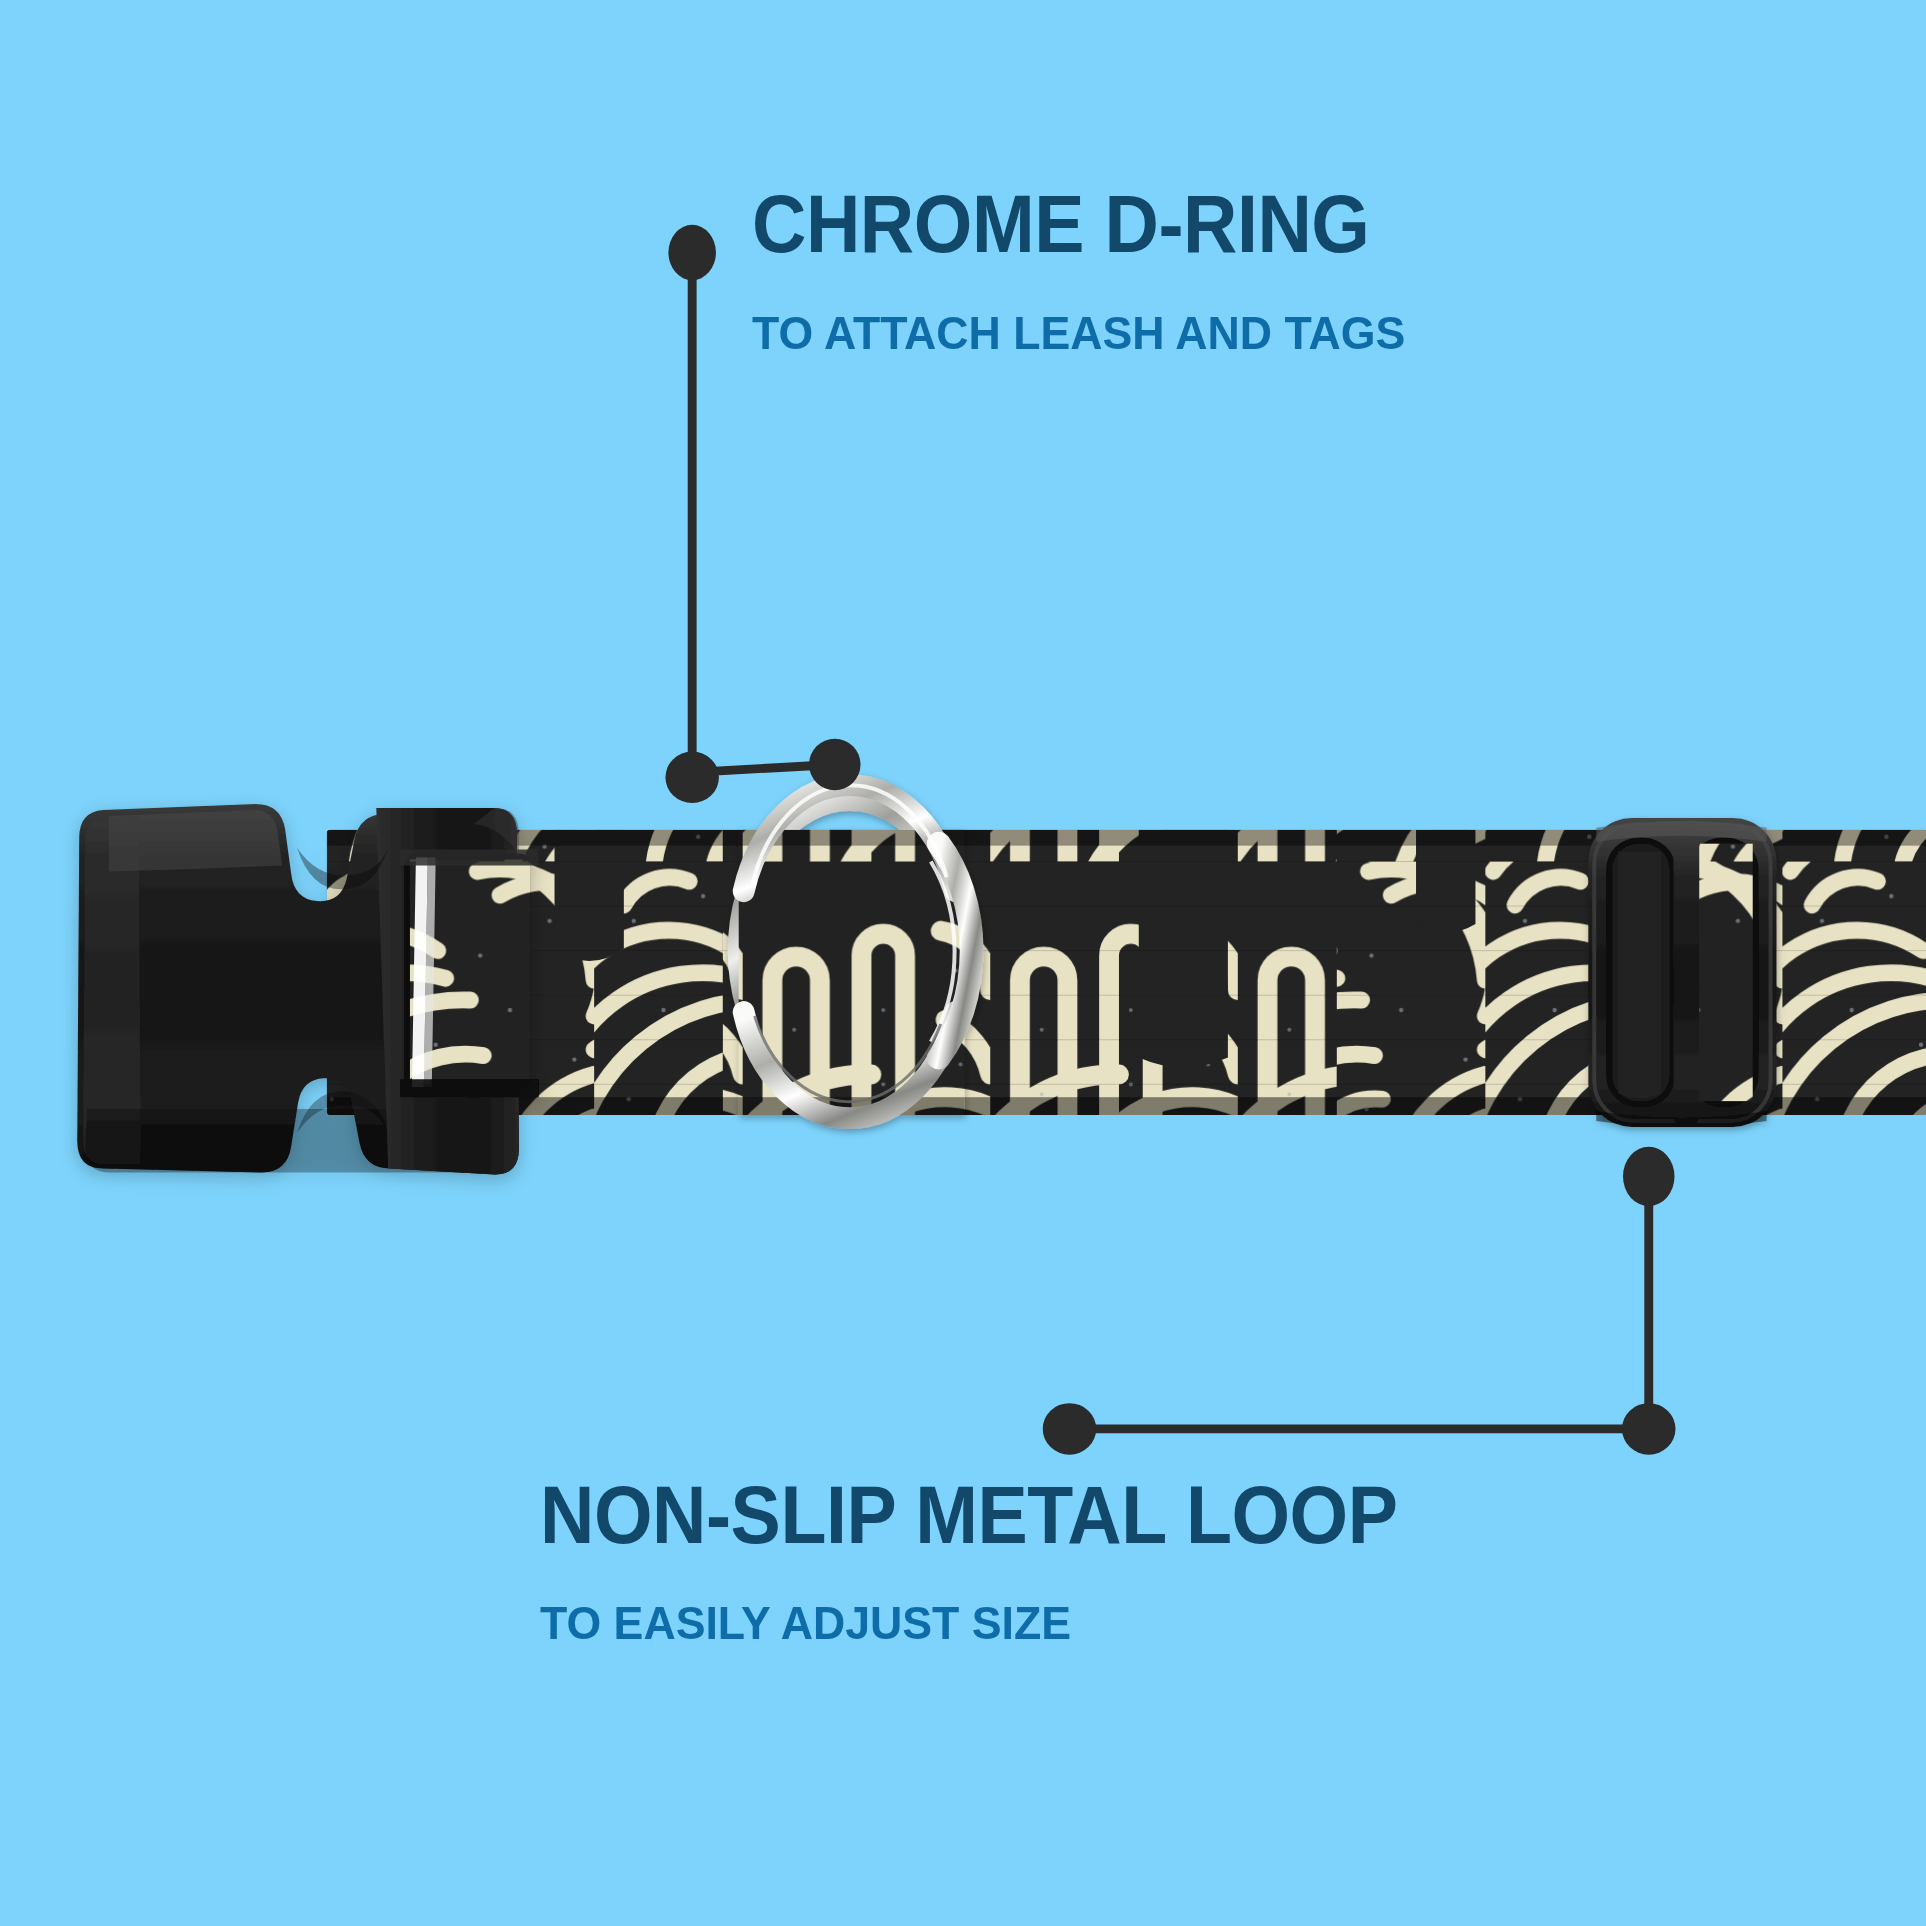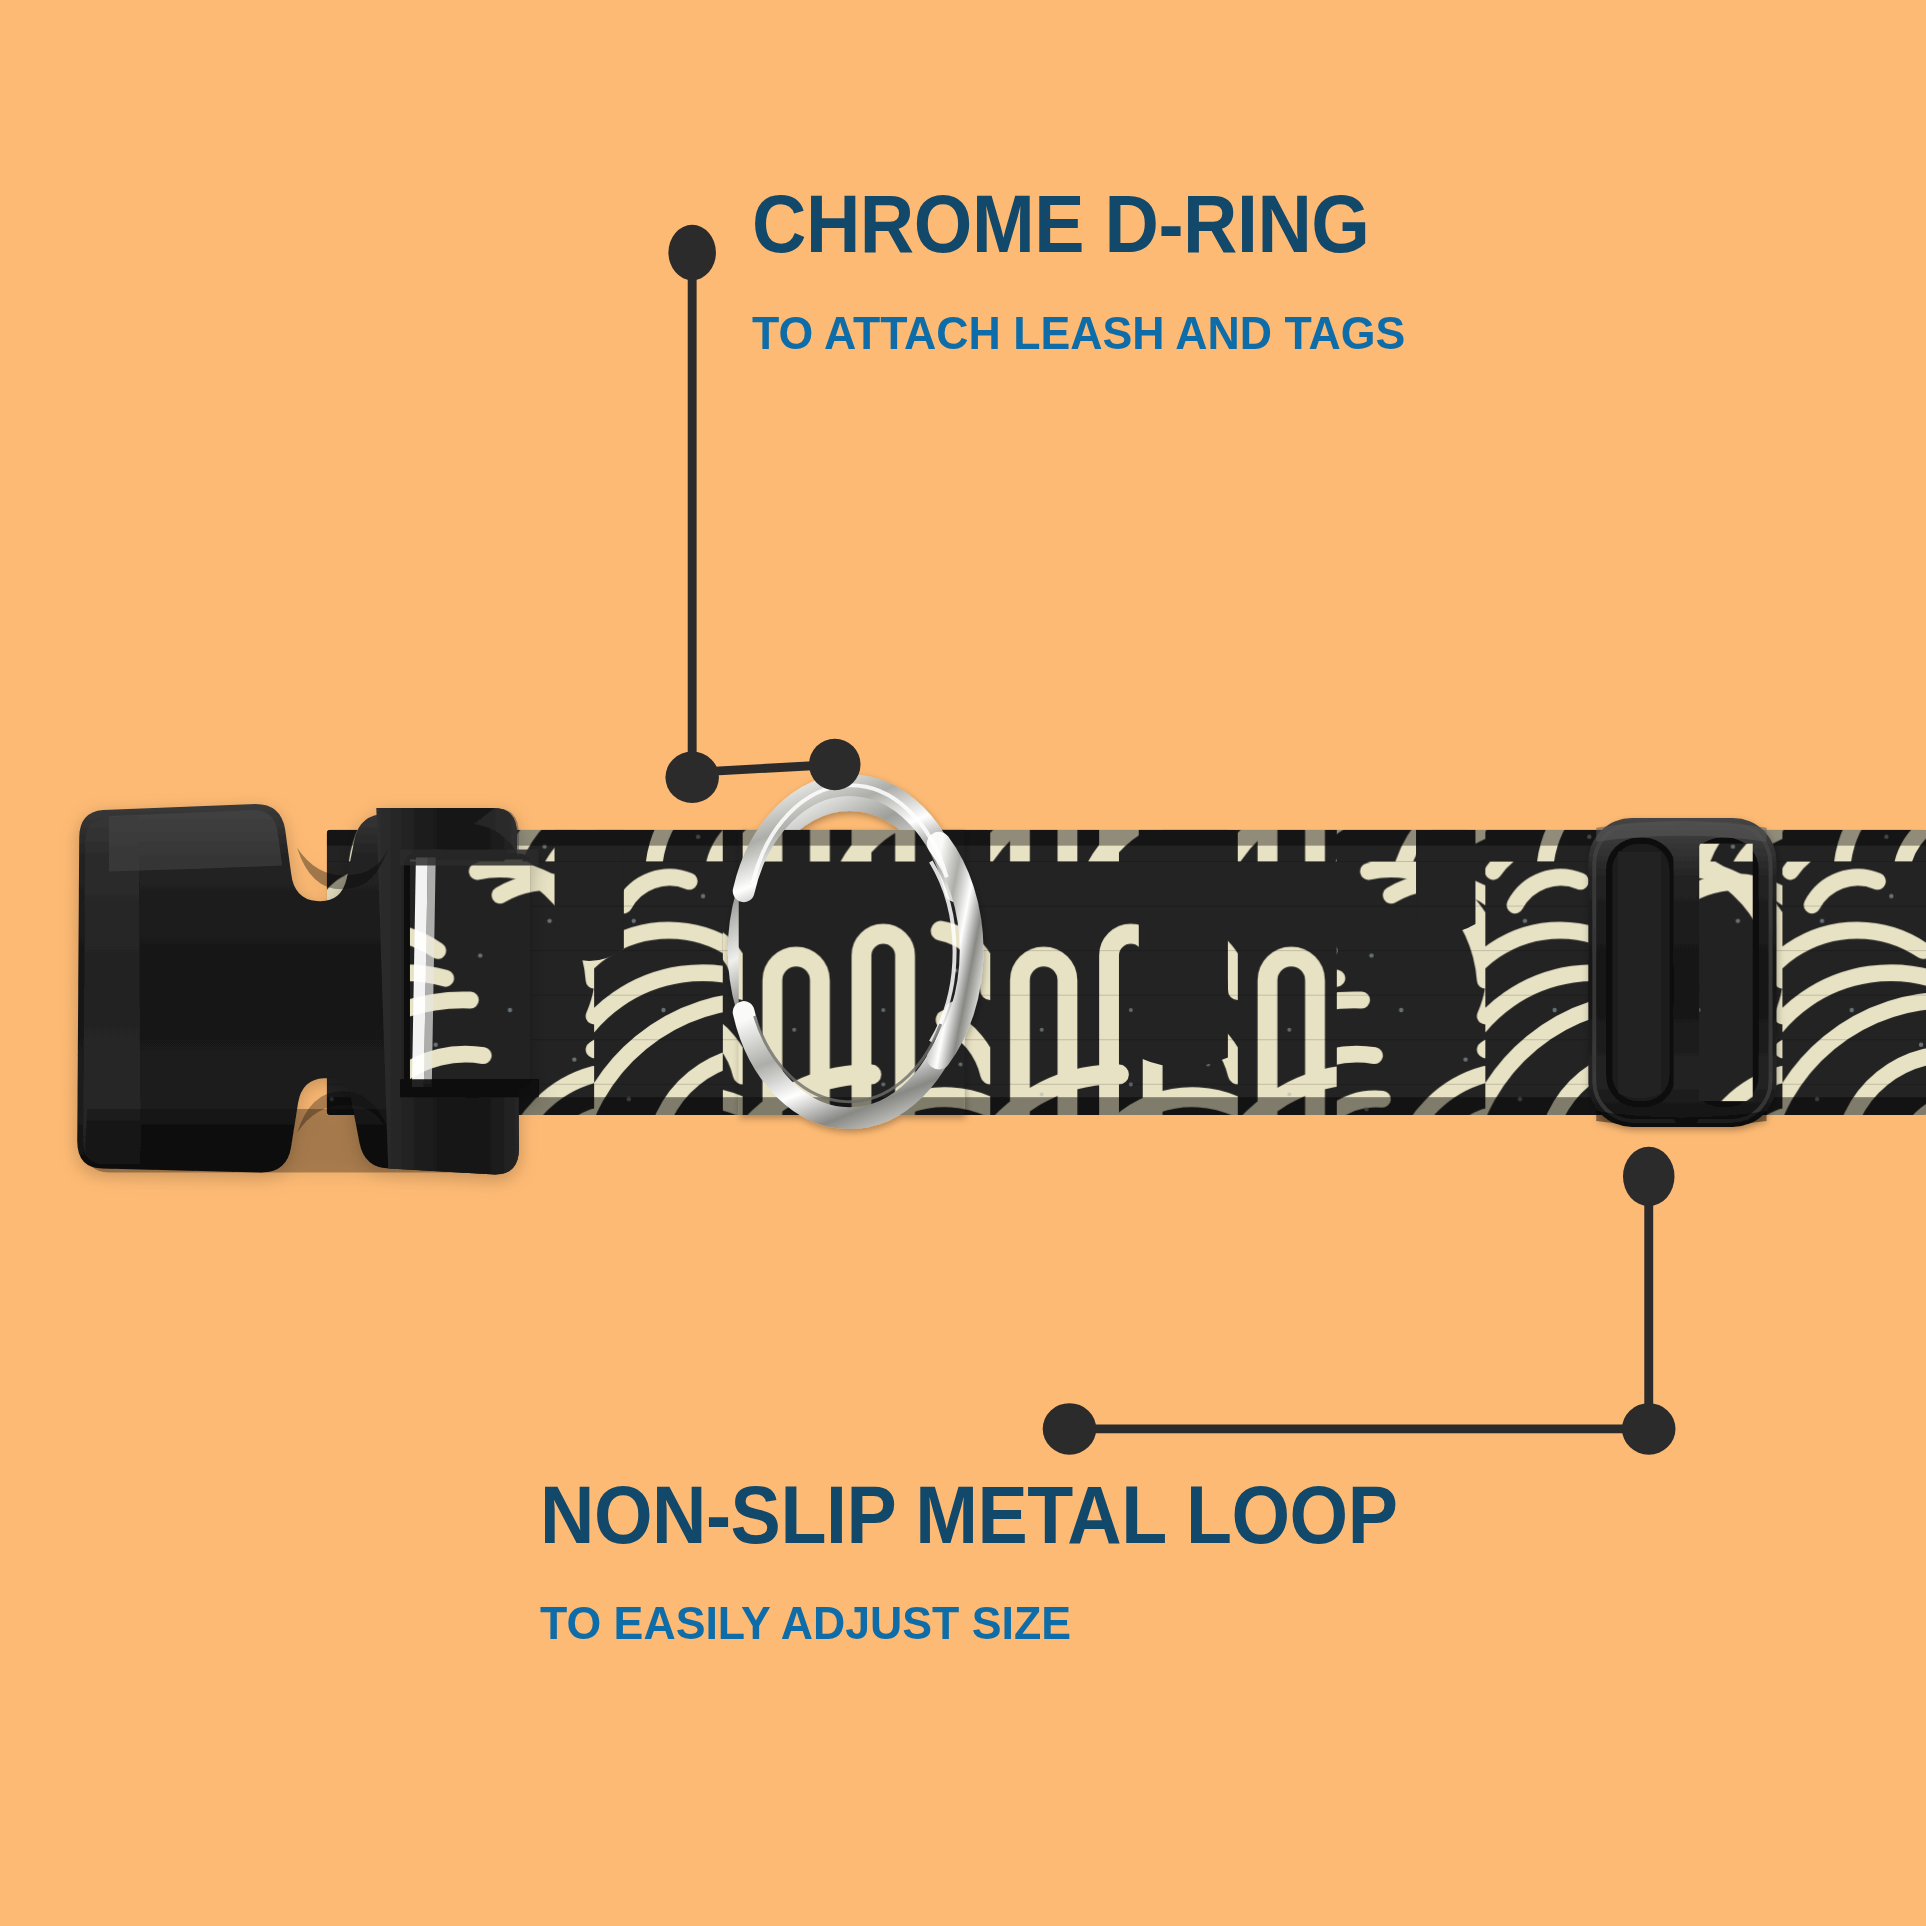--- a/index.html
+++ b/index.html
@@ -38,21 +38,21 @@
 
   
   #leaders { position:absolute; left:0; top:0; width:1927px; height:1927px; pointer-events:none; }
 
   
   #product { position:absolute; left:0; top:0; width:1927px; height:1927px; }
 </style>
 </head>
 <body>
 
-<div id="stage" style="background: #fdba74;">
+<div id="stage" style="background: #7dd3fc;">
 
   <svg id="product" viewBox="0 0 1946 1946">
     <defs>
 
       <pattern id="noodlePat" x="0" y="0" width="300" height="290" patternUnits="userSpaceOnUse">
         <rect width="300" height="290" fill="#232323"></rect>
         <g fill="none" stroke="#E8E2C4" stroke-width="17" stroke-linecap="round">
           <path d="M-40,250 A150,150 0 0 1 150,118"></path>
           <path d="M-40,212 A118,118 0 0 1 142,90"></path>
           <path d="M-20,300 A190,190 0 0 1 175,140"></path>

